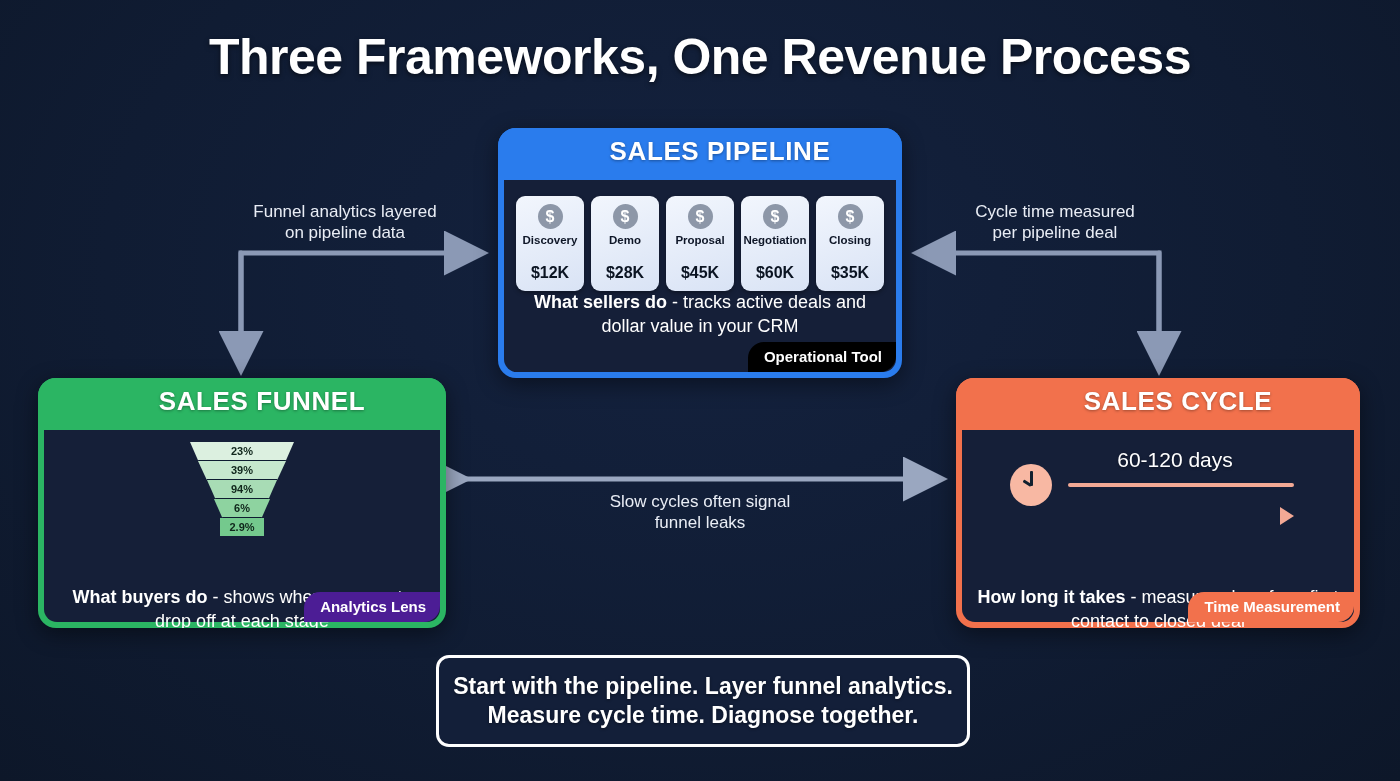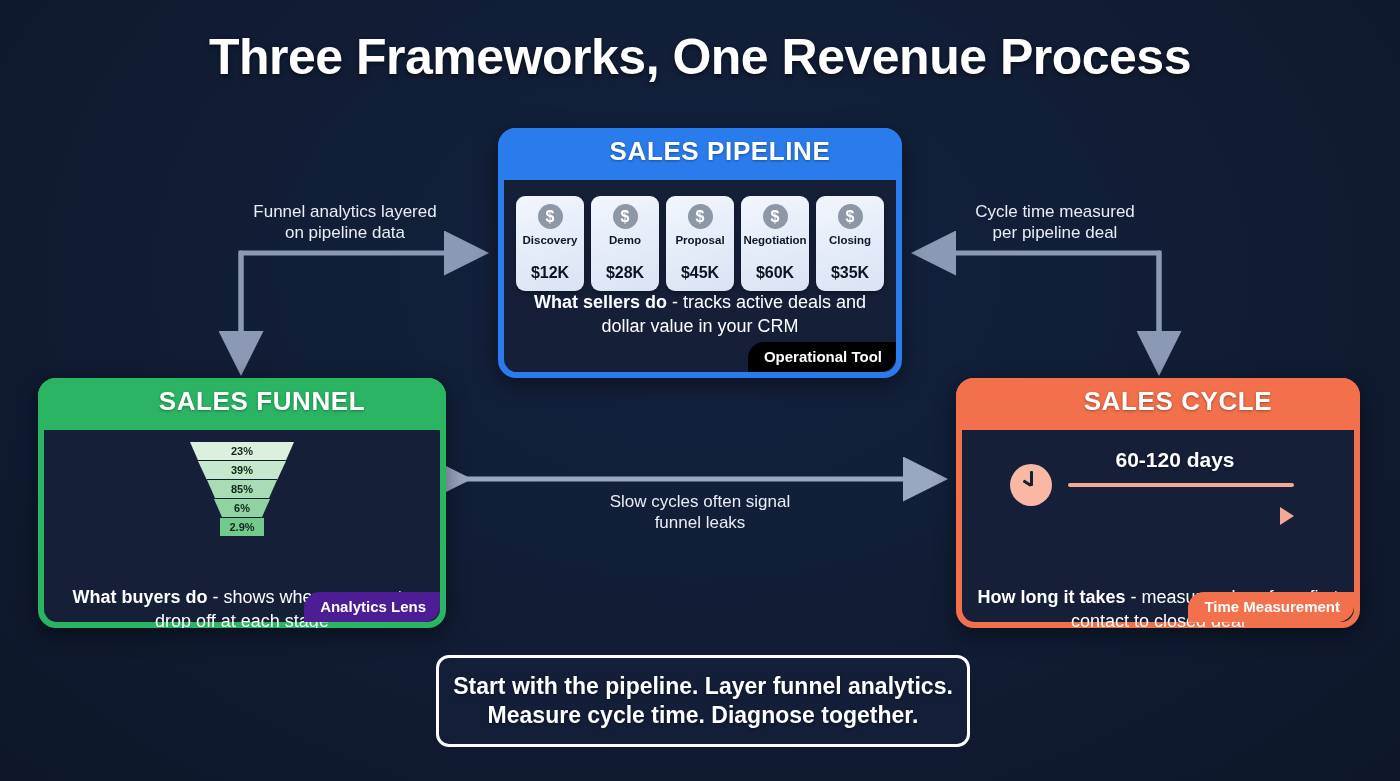--- a/index.html
+++ b/index.html
@@ -198,21 +198,21 @@
     border-top: 9px solid transparent;
     border-bottom: 9px solid transparent;
     border-left: 14px solid #f3a995;
   }
   .cycle-days {
     position: absolute;
     left: 58px; right: 24px; top: -4px;
     text-align: center;
     color: #ffffff;
     font-size: 21px;
-    font-weight: 700;
+    font-weight: 400;
     text-shadow: 0 1px 3px rgba(0,0,0,0.4);
   }
   #card-cycle .card-desc { top: 155px; }
   #card-cycle .badge { background: #f2714c; }
 
   
   .connector-label {
     position: absolute;
     color: #e9edf5;
     font-size: 17px;
@@ -334,21 +334,21 @@
       <div class="badge">Operational Tool</div>
     </div>
   </div>
 
   <div class="card" id="card-funnel">
     <div class="card-header">SALES FUNNEL</div>
     <div class="card-body">
       <div class="funnel-graphic">
         <div class="funnel-seg" style="width:104px;background:#dcf0e0;clip-path:polygon(0 0,100% 0,92% 100%,8% 100%);">23%</div>
         <div class="funnel-seg" style="width:88px;background:#c6e8cd;clip-path:polygon(0 0,100% 0,90% 100%,10% 100%);">39%</div>
-        <div class="funnel-seg" style="width:70px;background:#a8dcb5;clip-path:polygon(0 0,100% 0,88% 100%,12% 100%);">85%</div>
+        <div class="funnel-seg" style="width:70px;background:#a8dcb5;clip-path:polygon(0 0,100% 0,88% 100%,12% 100%);">94%</div>
         <div class="funnel-seg" style="width:56px;background:#8ed3a0;clip-path:polygon(0 0,100% 0,85% 100%,15% 100%);">6%</div>
         <div class="funnel-seg" style="width:44px;background:#74c98d;border-bottom:none;">2.9%</div>
       </div>
       <div class="card-desc"><b>What buyers do</b><span> - shows where prospects drop off at each stage</span></div>
       <div class="badge">Analytics Lens</div>
     </div>
   </div>
 
   <div class="card" id="card-cycle">
     <div class="card-header">SALES CYCLE</div>

